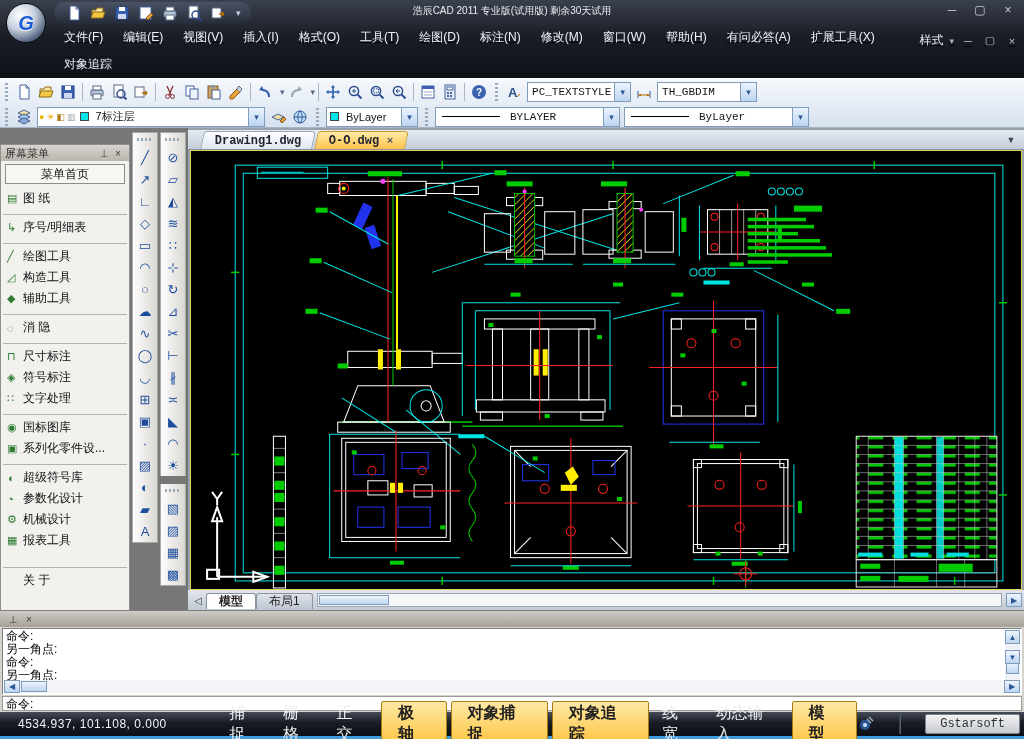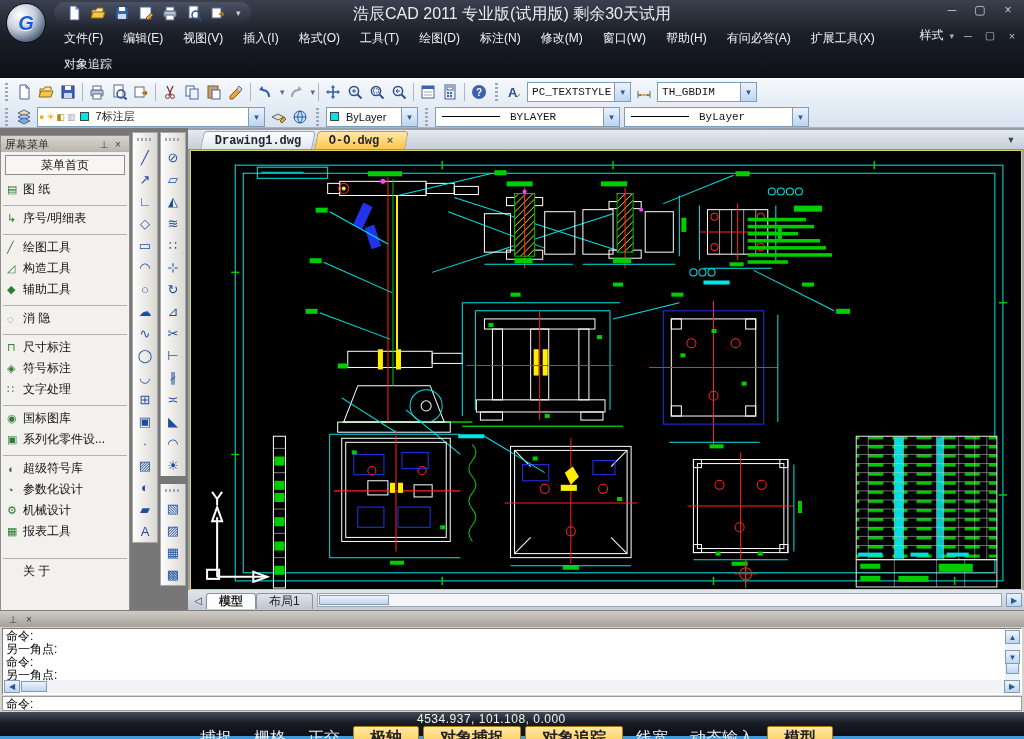--- a/index.html
+++ b/index.html
@@ -15,26 +15,26 @@
     display:flex; align-items:center; justify-content:center; z-index:5;
     border:1px solid #0a0d12; }
   .logo span { color:#1c5bd8; font-weight:bold; font-style:italic; font-size:20px;
     text-shadow:0 1px 0 #fff; }
   .qat { position:absolute; left:54px; top:2px; height:22px; display:flex; align-items:center;
     gap:4px; padding:1px 10px; border-radius:11px;
     background:linear-gradient(#4a5264,#252b38); }
   .qbtn { width:20px; height:20px; display:flex; align-items:center; justify-content:center; }
   .qovf { color:#c8d0dc; font-size:9px; padding-left:4px; }
   .wtitle { position:absolute; left:200px; right:200px; top:4px; text-align:center;
-    color:#e9edf3; font-size:16px; }
+    color:#e9edf3; font-size:10px; }
   .winbtns { position:absolute; right:6px; top:3px; display:flex; gap:8px; }
   .winbtns span { color:#c9cfd8; font-size:12px; width:20px; text-align:center; }
 
   .menubar { position:absolute; left:54px; top:27px; right:4px; height:22px;
-    display:flex; align-items:flex-start; }
+    display:flex; align-items:flex-end;text-decoration:underline; }
   .menubar ul { list-style:none; display:flex; }
   .menubar li { color:#f0f2f6; font-size:12px; padding:3px 10px; white-space:nowrap; }
   .menuright { margin-left:auto; display:flex; align-items:center; gap:6px; color:#e8ebf0; font-size:12px; }
   .menuright .chev { font-size:9px; color:#aab2c0; }
   .menuright .mdib { color:#b9c0cc; font-size:11px; width:16px; text-align:center; }
   .menubar2 { position:absolute; left:54px; top:52px; height:24px; display:flex; align-items:center; }
   .menubar2 ul { list-style:none; display:flex; }
   .menubar2 li { color:#f0f2f6; font-size:12px; padding:3px 10px; }
 
   
@@ -58,21 +58,21 @@
     justify-content:center; background:linear-gradient(#eaf3fe,#bdd5f1);
     border-left:1px solid #7f9db9; color:#2b5797; font-size:9px; }
   .chip { width:9px; height:9px; background:#00e5e5; border:1px solid #444; margin:0 3px; }
   .mini { font-size:9px; margin:0 1px; }
   .lt-line { width:58px; border-top:1px solid #000; margin:0 6px; }
 
   
   .main { position:absolute; left:0; top:128px; width:1024px; height:482px; background:#7e8档; background:#777; }
 
   
-  .sidebar { position:absolute; left:0; top:7px; width:130px; height:482px;
+  .sidebar { position:absolute; left:0; top:16px; width:130px; height:482px;
     background:#f2f1ee; border:1px solid #8e8e8e; }
   .smtitle { height:16px; background:linear-gradient(#d8d5cf,#b9b5ac); display:flex;
     align-items:center; padding:0 4px; font-size:11px; color:#2e2e2e; }
   .smtitle .t { flex:1; }
   .smtitle .pin, .smtitle .cls { width:14px; text-align:center; color:#444; font-size:10px; }
   .smhome { margin:3px 4px; height:20px; border:1px solid #8e8e8e; background:#f7f6f3;
     display:flex; align-items:center; justify-content:center; font-size:12px; color:#111; }
   .smlist { padding:1px 2px; }
   .smitem { height:21px; display:flex; align-items:center; padding:0 4px; font-size:12px; color:#111; }
   .smitem.sep { border-top:1px solid #b5b2aa; margin-top:5px; padding-top:2px; height:24px; }
@@ -145,21 +145,21 @@
     display:flex; }
   .hscroll2 .th { width:26px; height:11px; margin:1px 0 0 1px;
     background:linear-gradient(#eef4fb,#bdd5f1); border:1px solid #7f9db9; }
   .hscroll2 .sp { flex:1; }
   .cmdin { position:absolute; left:2px; right:2px; bottom:1px; height:15px; background:#fff;
     border:1px solid #9a9a9a; font-size:12px; line-height:14px; padding-left:3px; color:#000; }
 
   
   .statusbar { position:absolute; left:0; top:712px; width:1024px; height:27px;
     background:linear-gradient(#454b57,#181c24 45%,#0c0f14); display:flex; align-items:center;
-    border-bottom:3px solid #3f9bdc; padding:0 4px;flex-direction:column; }
+    border-bottom:3px solid #3f9bdc; padding:0 4px; }
   .coords { color:#f0f2f5; font-size:12px; width:218px; padding-left:14px; letter-spacing:.5px; }
   .toggles { display:flex; align-items:center; gap:4px; }
   .toggle { color:#eceff3; font-size:16px; padding:2px 9px; }
   .toggle.on { background:linear-gradient(#ffe9a4,#fdc33c); border:1px solid #a87b12;
     border-radius:2px; color:#222; font-weight:bold; padding:1px 16px; }
   .stright { margin-left:auto; display:flex; align-items:center; gap:24px; }
   .stsep { width:2px; height:20px; background:#3a404c; border-right:1px solid #585f6e; }
   .brand { height:20px; padding:0 14px; display:flex; align-items:center; font-size:12px;
     color:#2e3238; background:linear-gradient(#f4f4f4,#c6c9cf); border:1px solid #7e8档;
     border:1px solid #7e858f; border-radius:2px; font-family:"Liberation Mono", monospace; }

